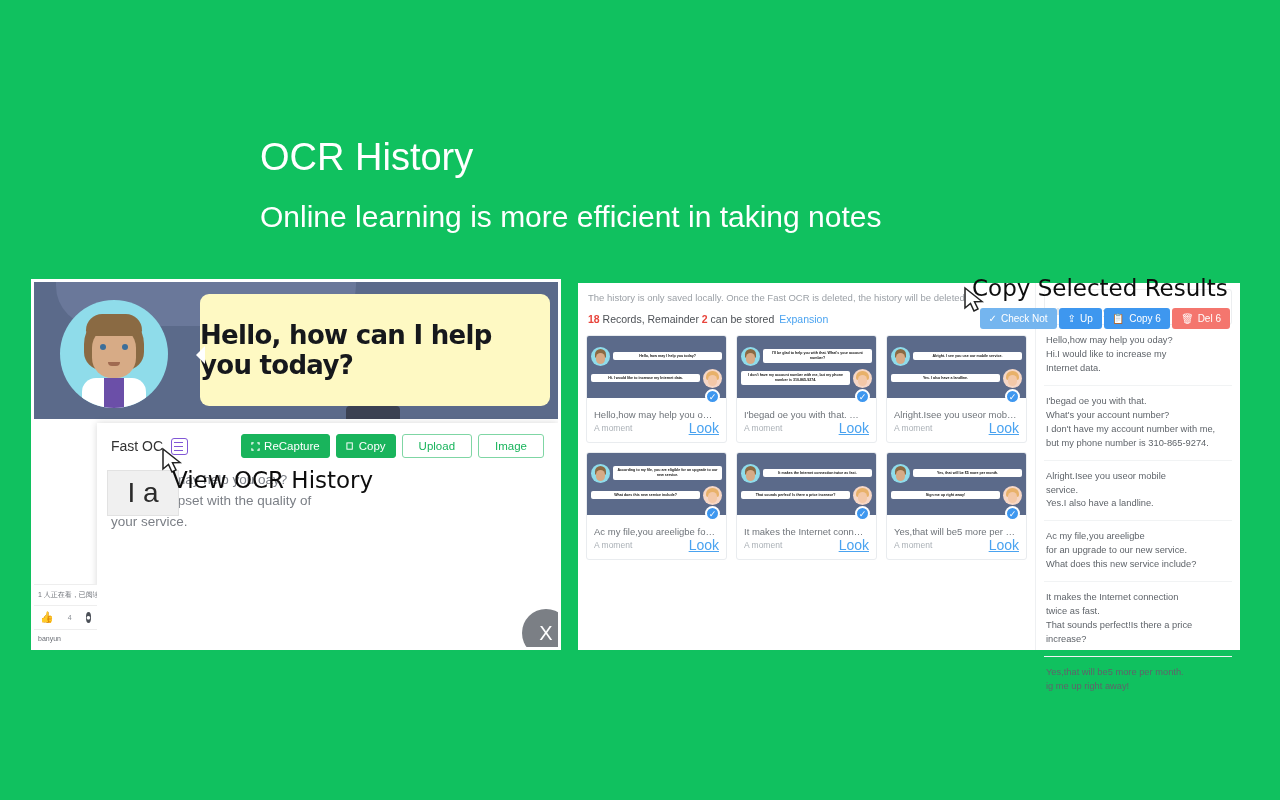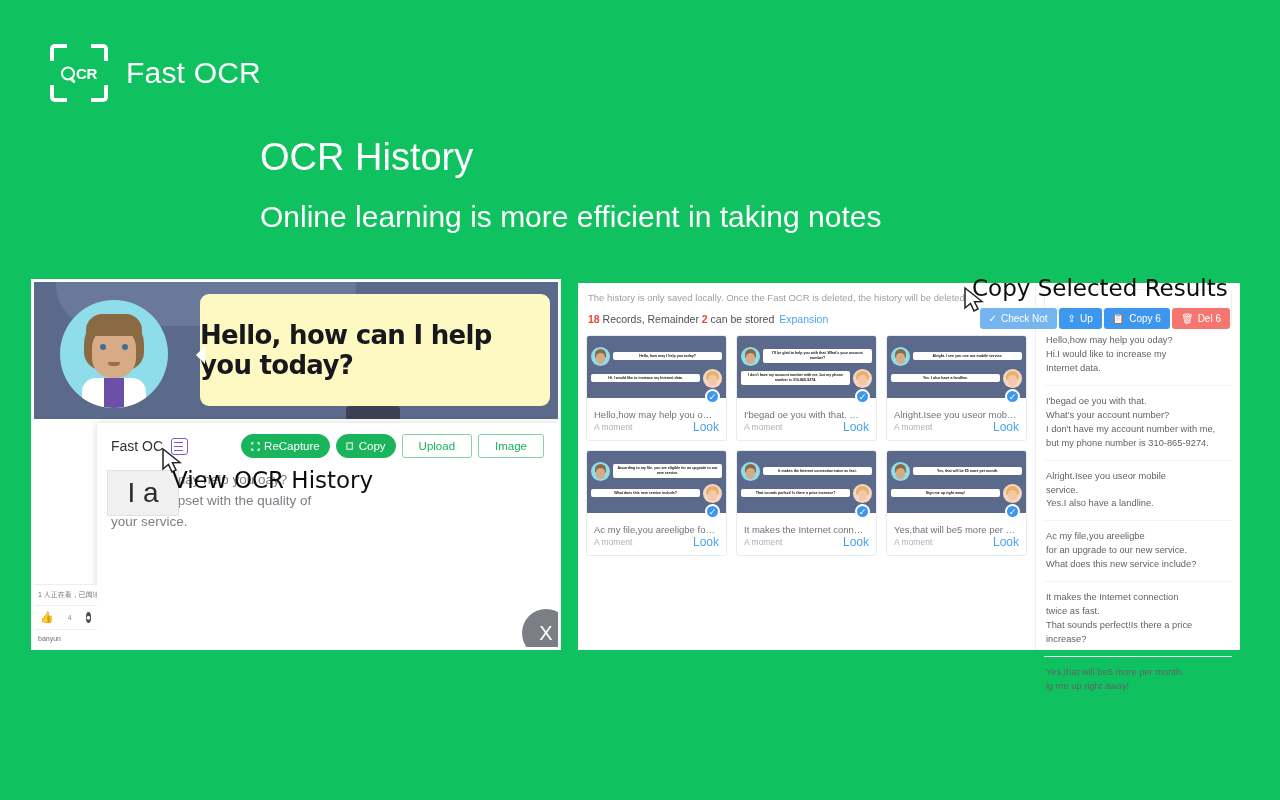--- a/index.html
+++ b/index.html
@@ -53,21 +53,21 @@
   .illus .laptop { position: absolute; left: 312px; bottom: 0; width: 54px; height: 13px; background: #3b4152; border-radius: 4px 4px 0 0; }
 
   .ocr-card { position: absolute; left: 63px; top: 141px; right: 0; bottom: 0; background: #fff;
               box-shadow: 0 0 7px rgba(0,0,0,.16); }
   .ocr-bar { display: flex; align-items: center; padding: 11px 14px 8px 14px; gap: 8px; }
   .ocr-bar-title { font-size: 14px; color: #333; }
   .notes-icon { width: 17px; height: 17px; border: 1.6px solid #8157d6; border-radius: 3px; position: relative; }
   .notes-icon::before { content: ""; position: absolute; left: 2px; top: 3px; width: 9px; height: 1.6px; background: #8157d6;
                         box-shadow: 0 4px 0 #8157d6, 0 8px 0 #8157d6; }
   .ocr-btns { margin-left: auto; display: flex; gap: 6px; }
-  .btn-g { background: #19b45c; color: #fff; border: 1px solid #19b45c; border-radius: 12px; font-size: 11.5px;
+  .btn-g { background: #19b45c; color: #fff; border: 1px solid #19b45c; border-radius: 3px; font-size: 11.5px;
            padding: 5px 9px; display: flex; align-items: center; gap: 4px; white-space: nowrap; }
   .btn-o { background: #fff; color: #19b45c; border: 1px solid #7fd6a4; border-radius: 3px; font-size: 11.5px;
            padding: 5px 16px; white-space: nowrap; }
   .ocr-text { padding: 4px 14px; font-size: 13.5px; line-height: 1.55; color: #7b7f86; }
   .big-sel { position: absolute; left: 10px; top: 47px; width: 72px; height: 46px; background: #f0f0f0; border: 1px solid #e2e2e2;
              display: flex; align-items: center; justify-content: center; font-size: 28px; color: #2b2b2b; }
   .footer-meta { position: absolute; left: 0; bottom: 0; width: 63px; background: #fff; }
   .fm-line { font-size: 7px; color: #6b6f76; padding: 5px 4px; border-top: 1px solid #eee; white-space: nowrap; overflow: hidden; }
   .fm-icons { display: flex; align-items: center; gap: 14px; padding: 5px 6px; border-top: 1px solid #eee; }
   .thumb { font-size: 11px; color: #2e3237; }
@@ -104,46 +104,33 @@
   .mini-av::after { content: ""; position: absolute; left: 5px; top: 6px; width: 9px; height: 11px; background: #d7ab86; border-radius: 5px; }
   .mini-av.f::after { background: #f3c8a8; }
   .mini-bub { background: #fff; border-radius: 2px; padding: 2px 3px; font-size: 3.6px; line-height: 1.35;
               color: #111; text-align: center; font-weight: 700; flex: 1 1 auto; }
   .hc-body { padding: 7px 7px 6px 7px; position: relative; }
   .chk { position: absolute; right: 6px; top: -9px; width: 15px; height: 15px; border-radius: 50%; background: #3e97ef;
          color: #fff; font-size: 9px; display: flex; align-items: center; justify-content: center; border: 2px solid #fff; }
   .hc-text { font-size: 9.5px; color: #6f747a; white-space: nowrap; overflow: hidden; text-overflow: ellipsis; margin-top: 4px; }
   .hc-foot { display: flex; justify-content: space-between; align-items: center; margin-top: 0; }
   .hc-time { font-size: 8.5px; color: #aab0b6; }
-  .hc-look { font-size: 12px; color: #4aa3f0; }
+  .hc-look { font-size: 14px; color: #4aa3f0; text-decoration: underline; }
   .results { position: absolute; right: 0; top: 0; width: 205px; height: 100%; border-left: 1px solid #eef0f2; padding: 6px 8px; }
   .res-input { border: 1px solid #eceef0; border-radius: 3px; padding: 17px 6px; font-size: 9px; color: #c7cbcf; height: 22px; }
   .res-block { font-size: 9.3px; line-height: 1.5; color: #5f646a; padding: 9px 2px; border-bottom: 1px solid #f1f3f4; }
   .cursor-b { position: absolute; left: 962px; top: 286px; }
   .ann-right { position: absolute; left: 972px; top: 275px; font-size: 23px; color: #0d0d0d;
                font-family: "DejaVu Sans", sans-serif; }
 </style>
 </head>
 <body>
 
 <div class="stage">
 
-  <div class="brand">
-    <div class="logo-mark">
-      <span class="crn tl"></span>
-      <span class="crn tr"></span>
-      <span class="crn bl"></span>
-      <span class="crn br"></span>
-      <div class="logo-inner">
-        <span class="logo-glass"></span>
-        <span class="logo-ocr">CR</span>
-      </div>
-    </div>
-    <div class="brand-name">Fast OCR</div>
-  </div>
 
   <div class="h-title">OCR History</div>
   <div class="h-sub">Online learning is more efficient in taking notes</div>
 
   <div class="panel-left">
 
     <div class="illus">
       <div class="blob"></div>
       <div class="avatar-big">
         <span class="av-hair"></span>

